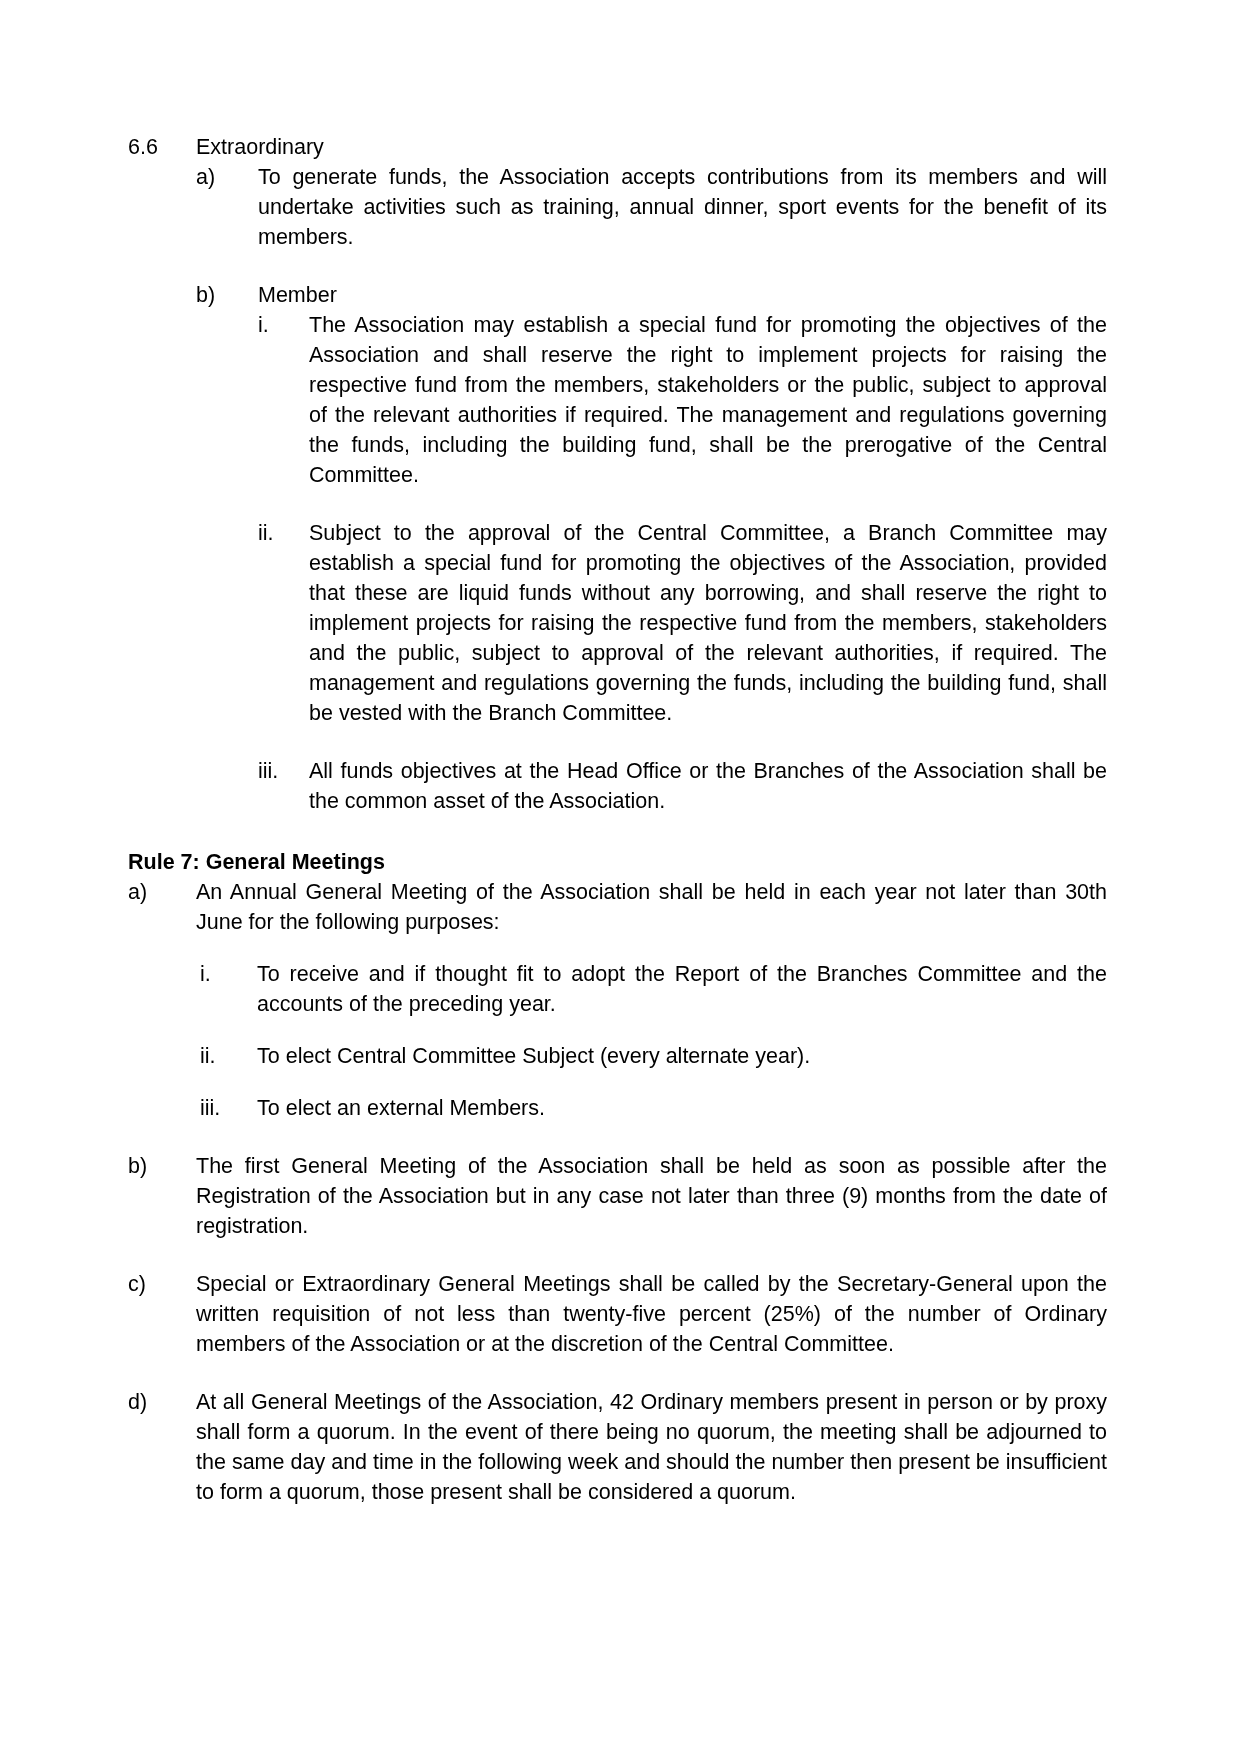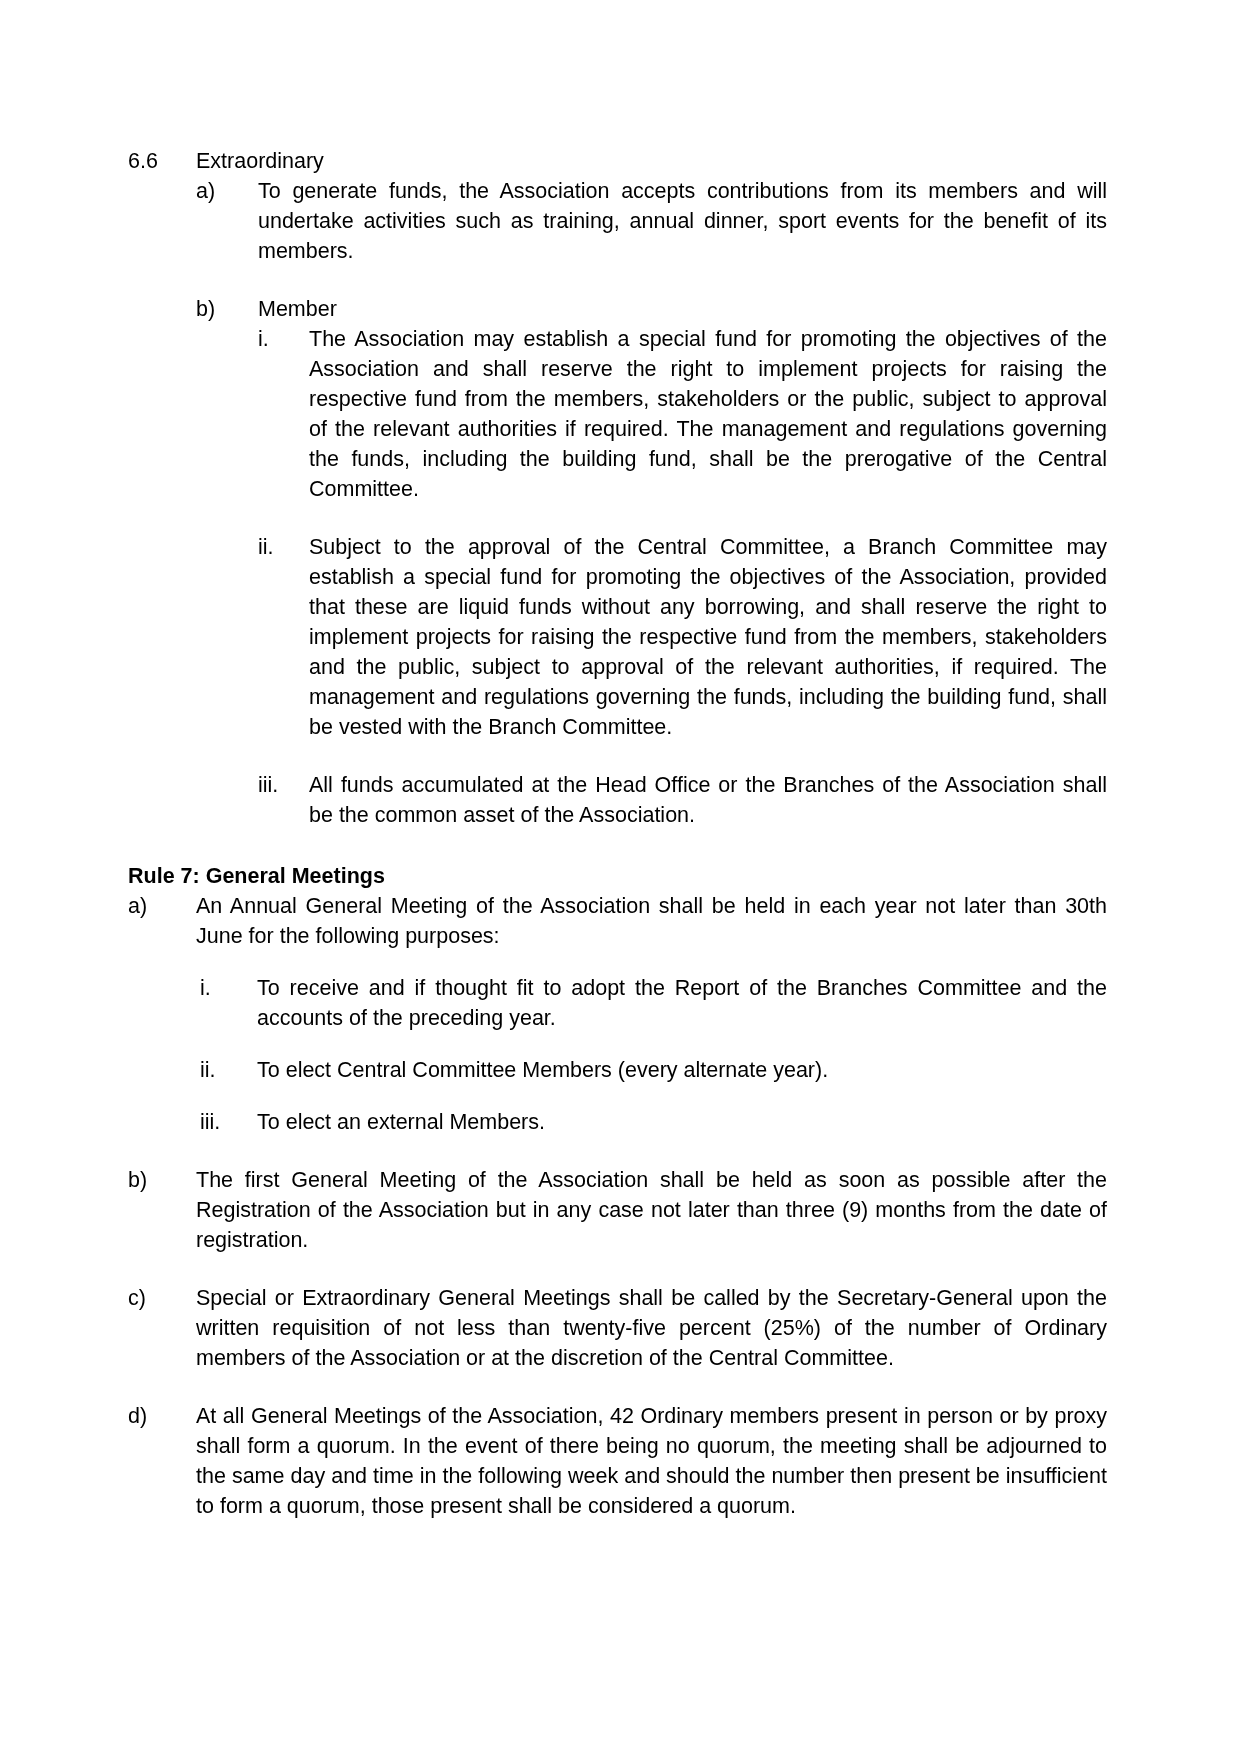--- a/index.html
+++ b/index.html
@@ -11,21 +11,21 @@
     margin: 0 auto;
     background: #ffffff;
     color: #000000;
     font-family: "Liberation Sans", sans-serif;
     font-size: 21.5px;
     line-height: 30px;
     overflow: hidden;
   }
   .content {
     position: absolute;
-    top: 146px;
+    top: 132px;
     left: 128px;
     right: 134px;
   }
   .row { display: flex; align-items: flex-start; }
   .num { flex: 0 0 68px; }
   .txt { flex: 1 1 auto; text-align: justify; }
   .txt.nojust { text-align: left; }
 
   
   .ind-1 { margin-left: 68px; }
@@ -68,42 +68,42 @@
         <div class="txt">The Association may establish a special fund for promoting the objectives of the Association and shall reserve the right to implement projects for raising the respective fund from the members, stakeholders or the public, subject to approval of the relevant authorities if required. The management and regulations governing the funds, including the building fund, shall be the prerogative of the Central Committee.</div>
       </div>
 
       <div class="row ind-2 gap-item">
         <span class="num">ii.</span>
         <div class="txt">Subject to the approval of the Central Committee, a Branch Committee may establish a special fund for promoting the objectives of the Association, provided that these are liquid funds without any borrowing, and shall reserve the right to implement projects for raising the respective fund from the members, stakeholders and the public, subject to approval of the relevant authorities, if required. The management and regulations governing the funds, including the building fund, shall be vested with the Branch Committee.</div>
       </div>
 
       <div class="row ind-2 gap-item">
         <span class="num">iii.</span>
-        <div class="txt">All funds accumulated at the Head Office or the Branches of the Association shall be the common asset of the Association.</div>
+        <div class="txt">All funds objectives at the Head Office or the Branches of the Association shall be the common asset of the Association.</div>
       </div>
     </section>
 
     <section class="gap-section">
       <div class="row bold">
         <div class="txt nojust">Rule 7: General Meetings</div>
       </div>
 
       <div class="row">
         <span class="num">a)</span>
         <div class="txt">An Annual General Meeting of the Association shall be held in each year not later than 30th June for the following purposes:</div>
       </div>
 
       <div class="row ind-r7 gap-para">
         <span class="num">i.</span>
         <div class="txt">To receive and if thought fit to adopt the Report of the Branches Committee and the accounts of the preceding year.</div>
       </div>
 
       <div class="row ind-r7 gap-para">
         <span class="num">ii.</span>
-        <div class="txt">To elect Central Committee Members (every alternate year).</div>
+        <div class="txt">To elect Central Committee Subject (every alternate year).</div>
       </div>
 
       <div class="row ind-r7 gap-para">
         <span class="num">iii.</span>
         <div class="txt">To elect an external Members.</div>
       </div>
 
 
       <div class="row gap-item">
         <span class="num">b)</span>

